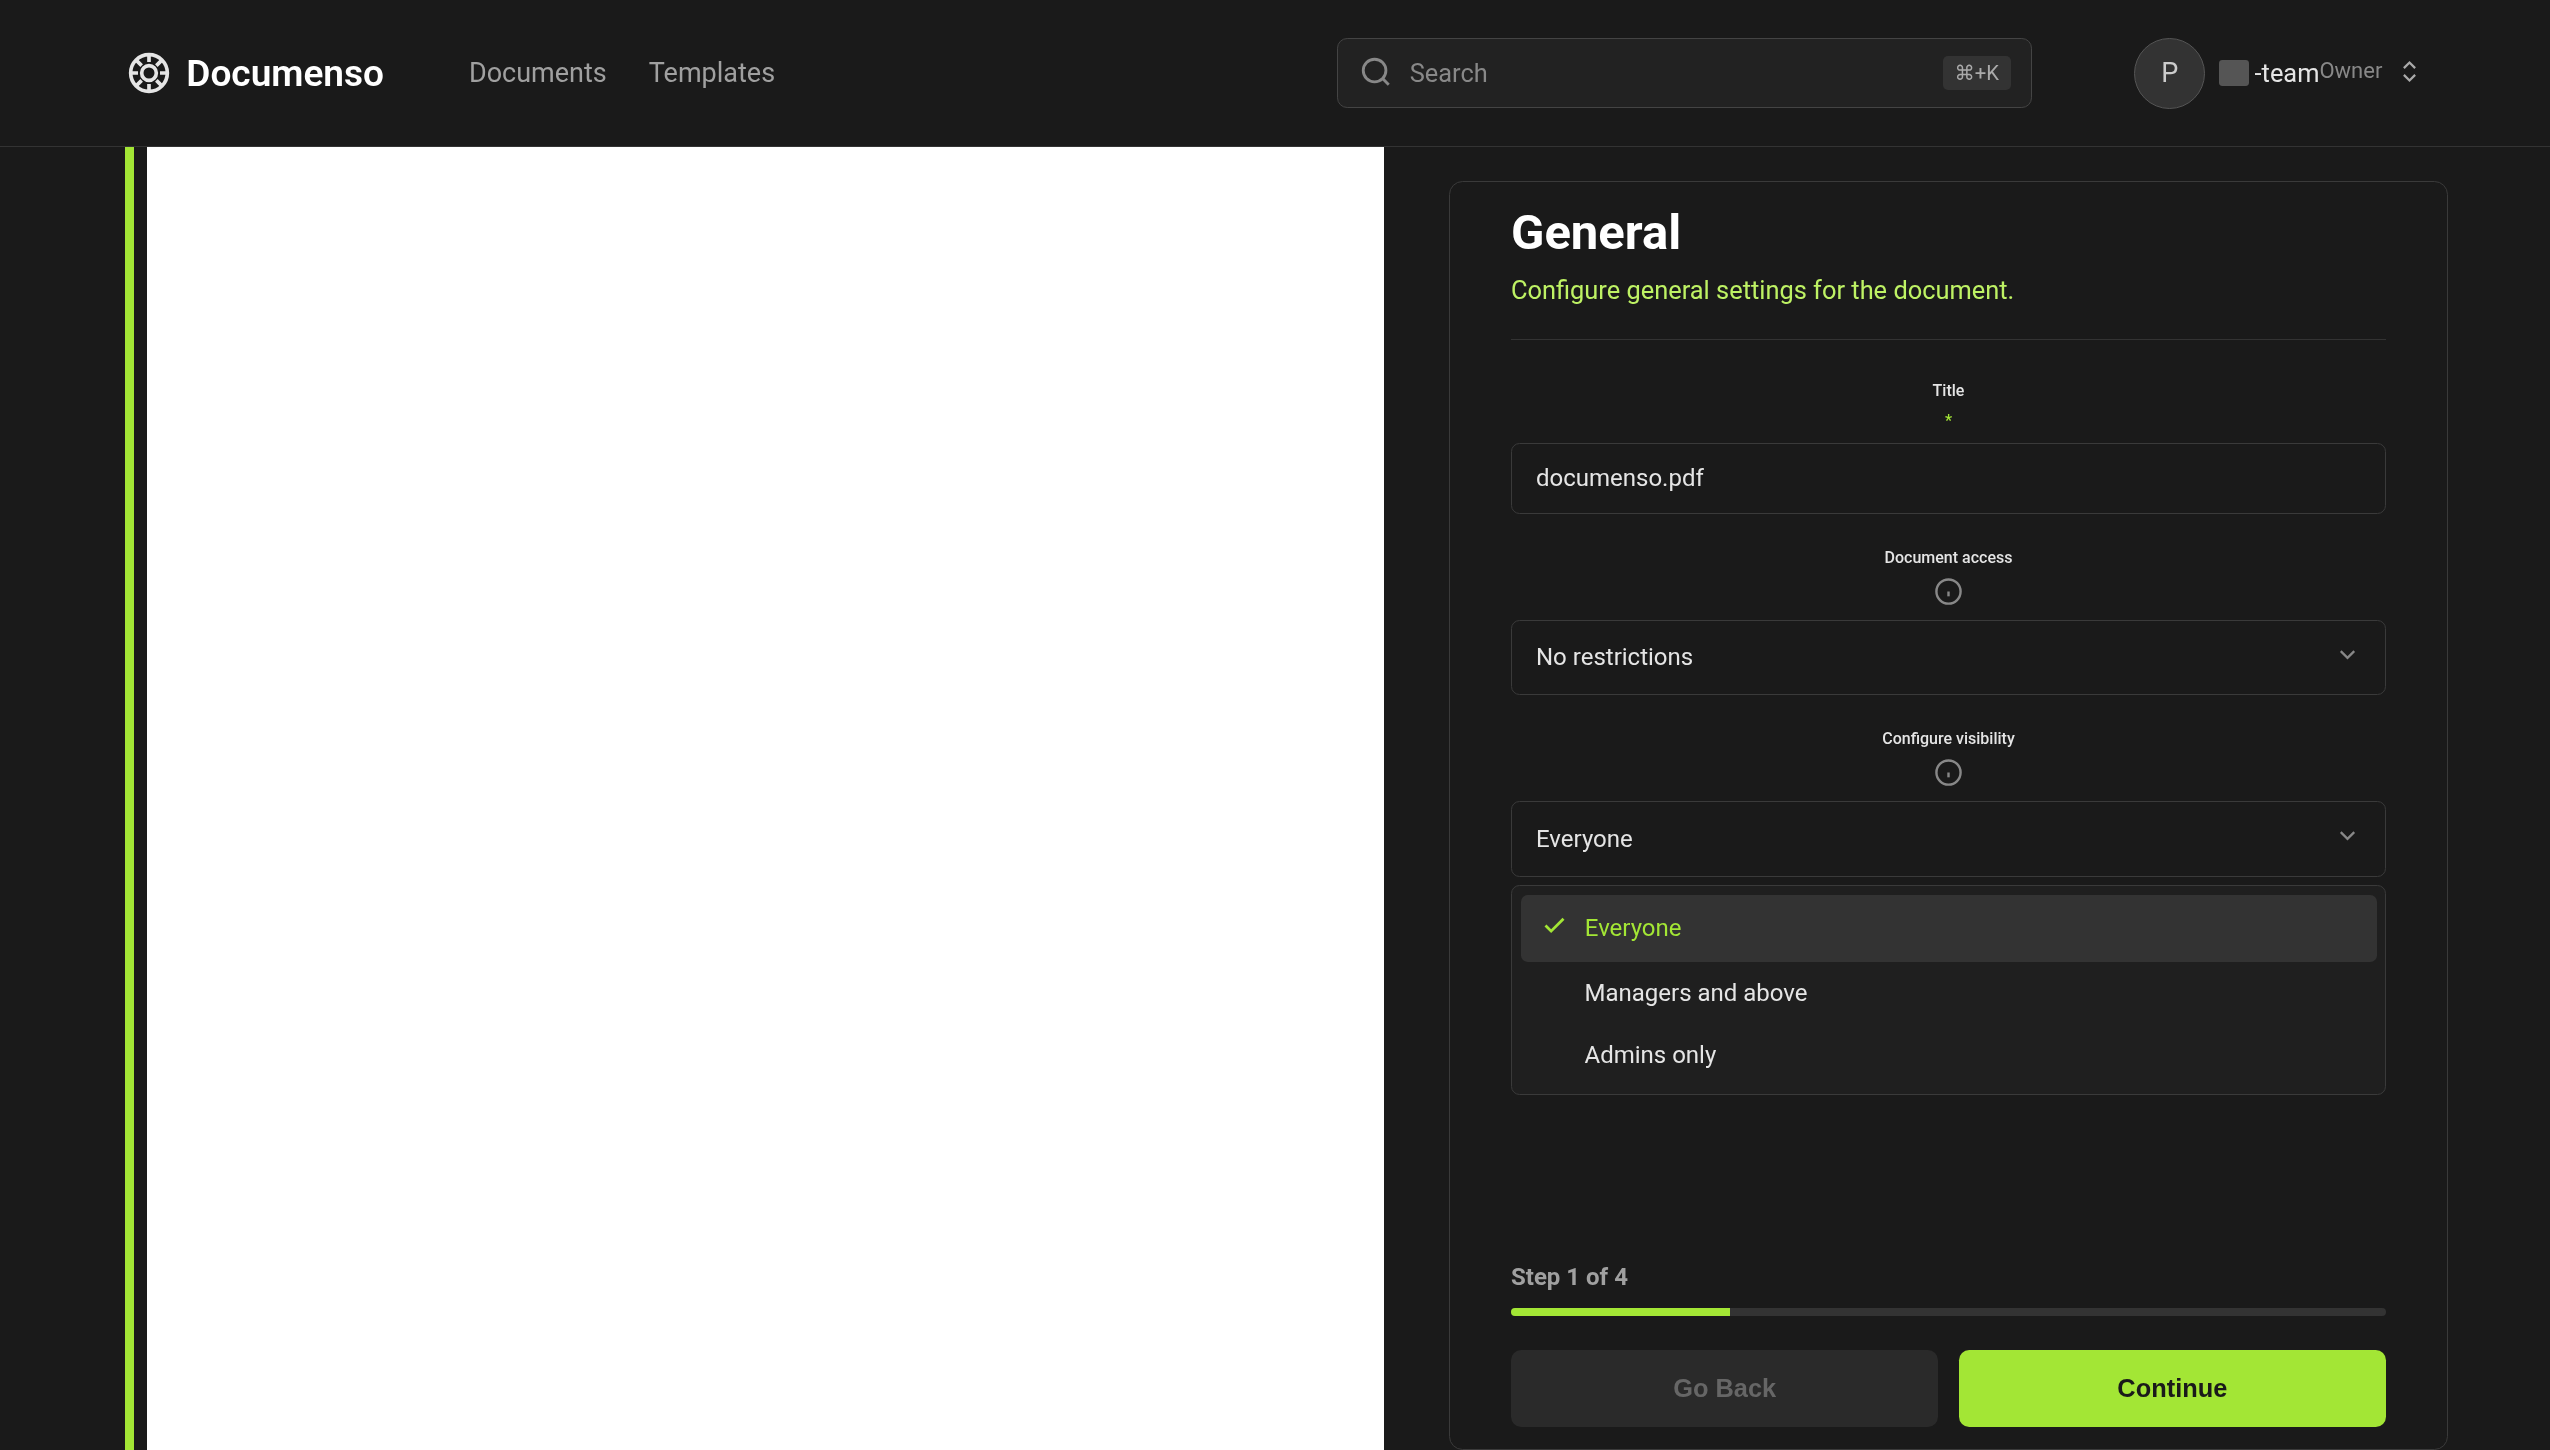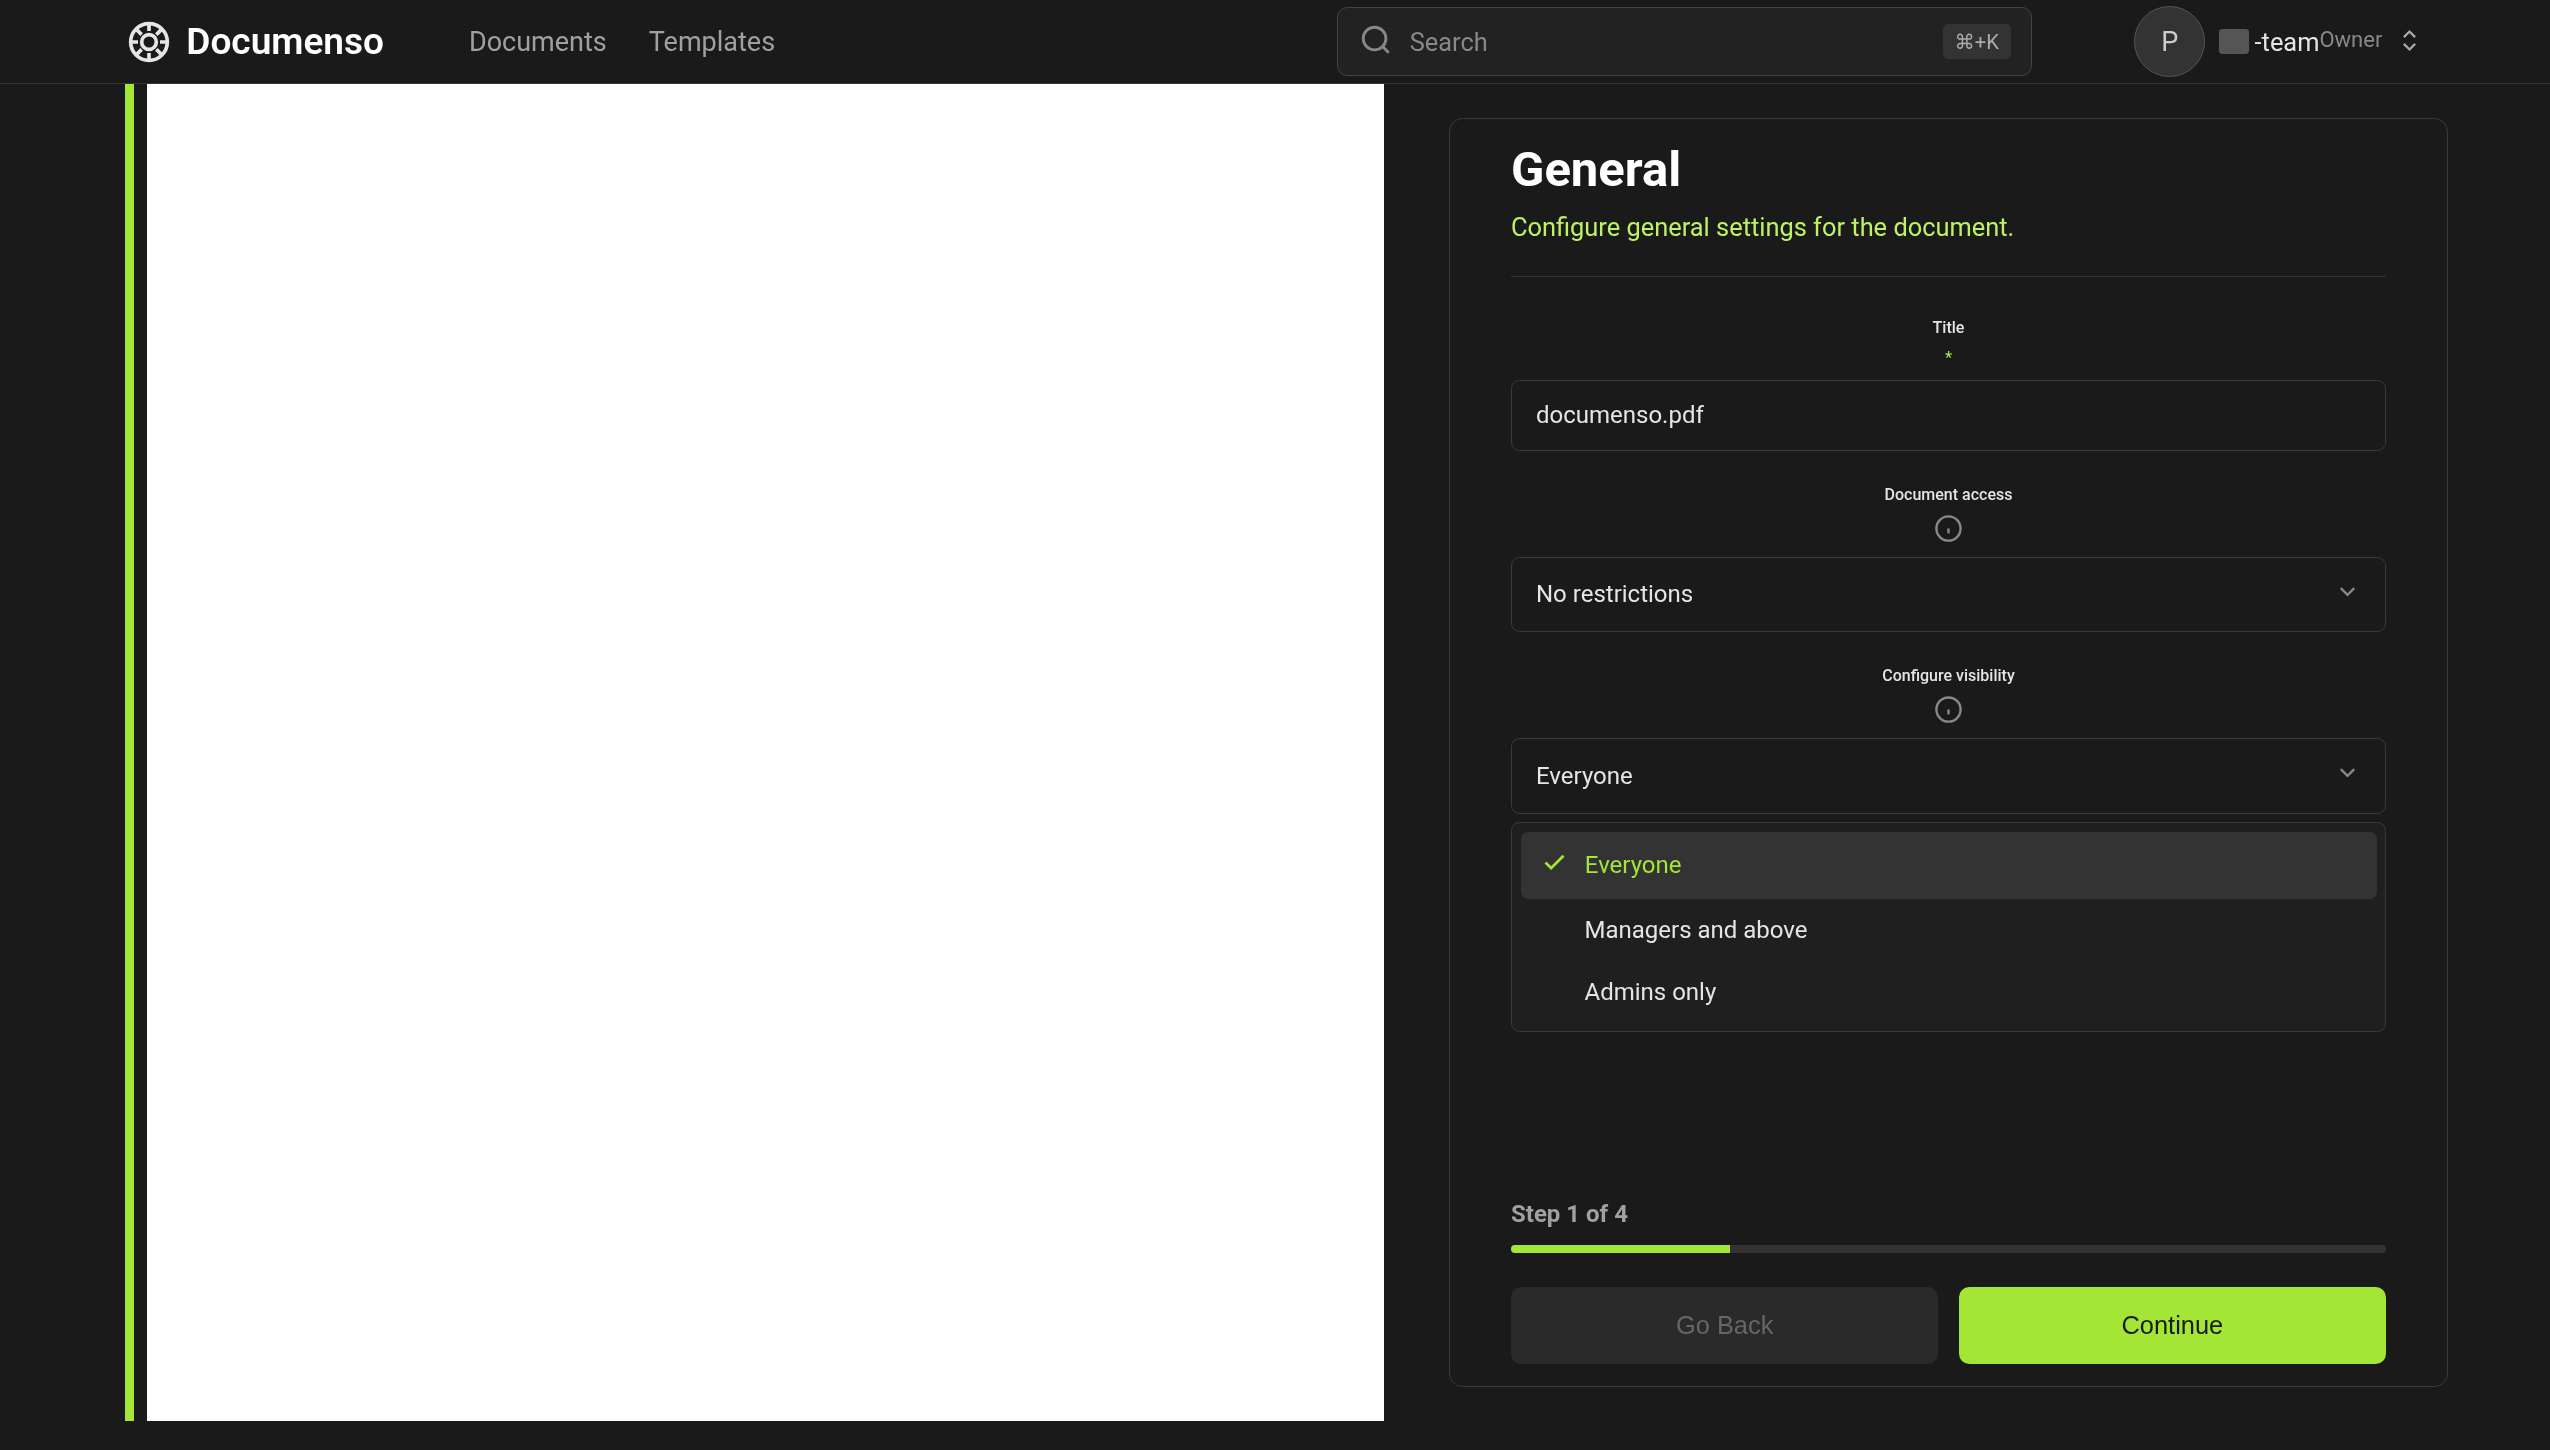--- a/index.html
+++ b/index.html
@@ -12,21 +12,21 @@
       background: #1a1a1a;
       color: #e5e5e5;
       font-family: -apple-system, BlinkMacSystemFont, 'Segoe UI', Roboto, sans-serif;
       width: 2550px;
       height: 1451px;
       overflow: hidden;
     }
     
     
     .header {
-      height: 84px;
+      height: 147px;
       display: flex;
       align-items: center;
       padding: 0 127px;
       border-bottom: 0.8px solid #333;
     }
     
     .logo-section {
       display: flex;
       align-items: center;
       gap: 15.3px;
@@ -337,21 +337,21 @@
     .button-row {
       display: flex;
       gap: 20.3px;
     }
     
     .btn {
       flex: 1;
       padding: 24px;
       border-radius: 10.2px;
       font-size: 25.4px;
-      font-weight: 400;
+      font-weight: 700;
       text-align: center;
       cursor: pointer;
       border: none;
     }
     
     .btn-secondary {
       background: #2a2a2a;
       color: #666;
     }
     

